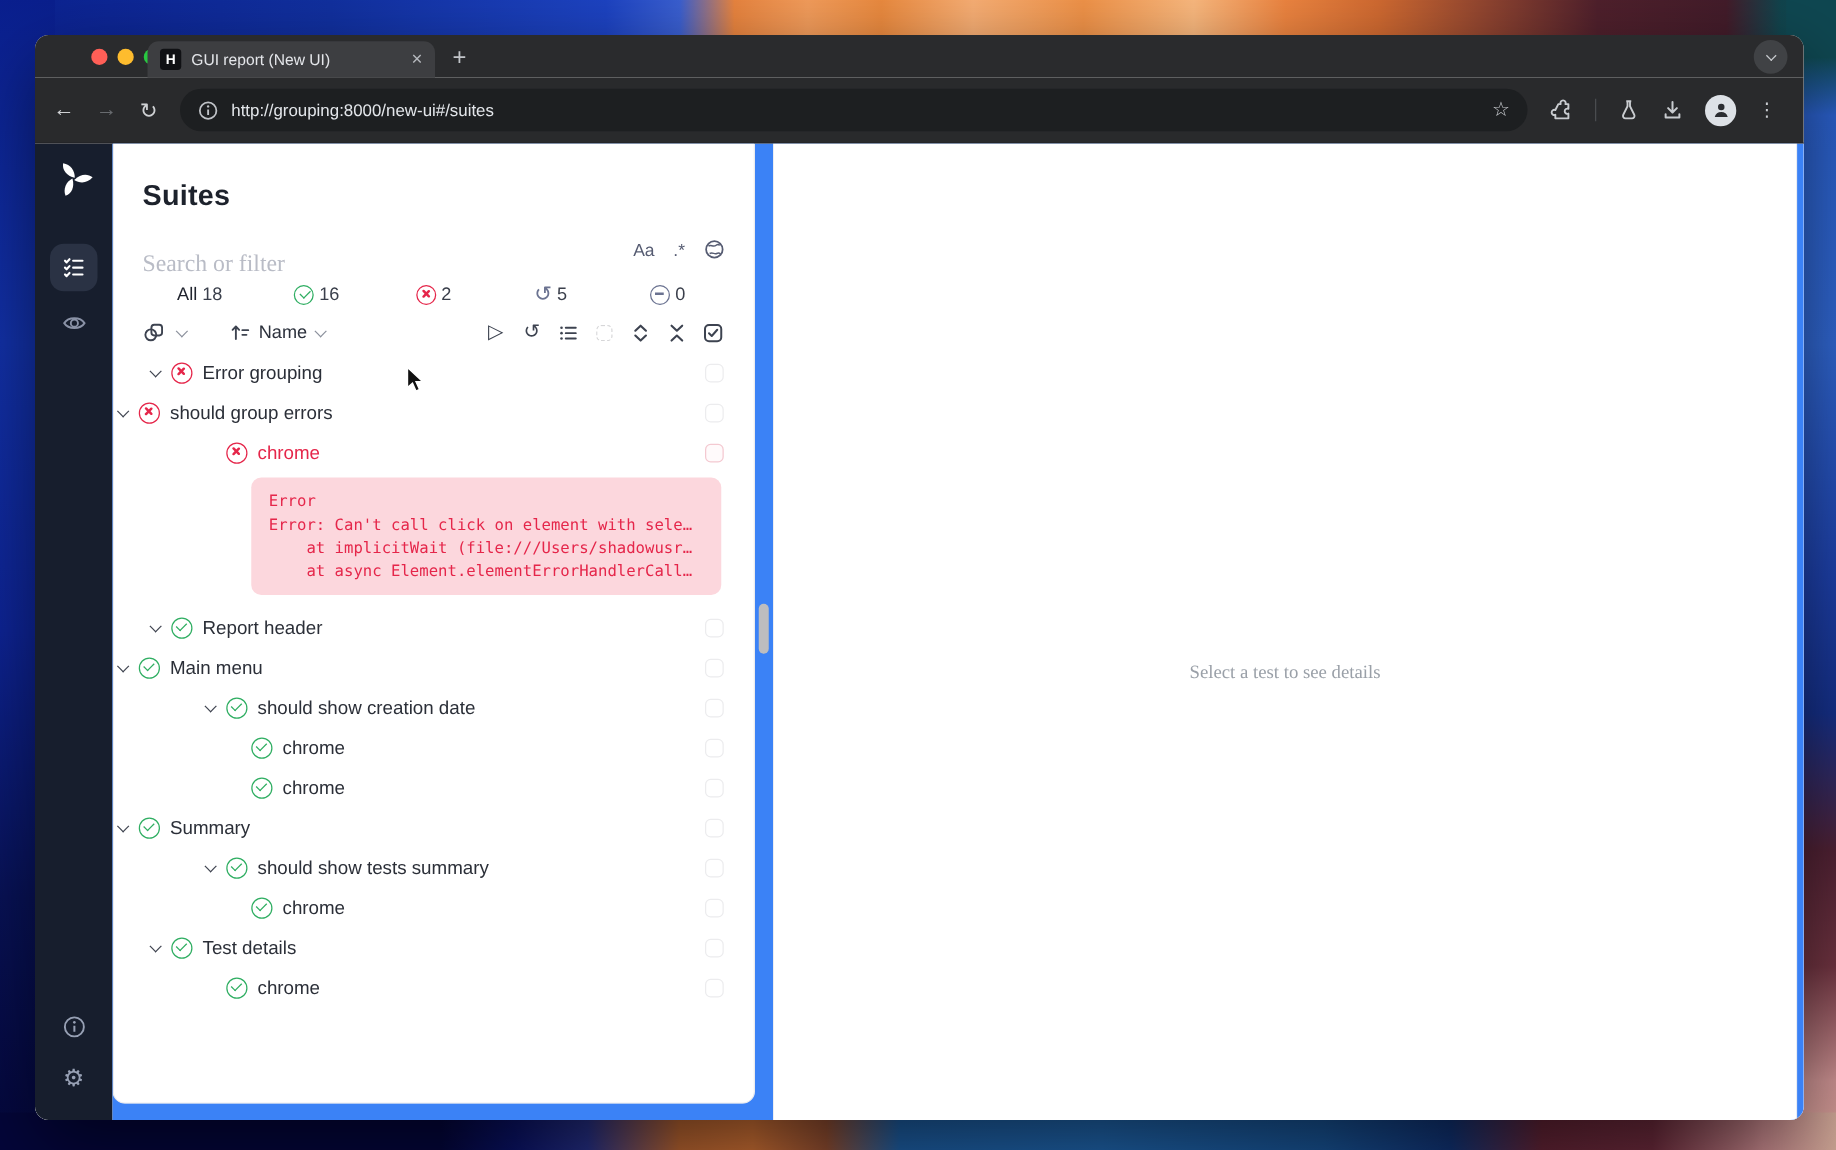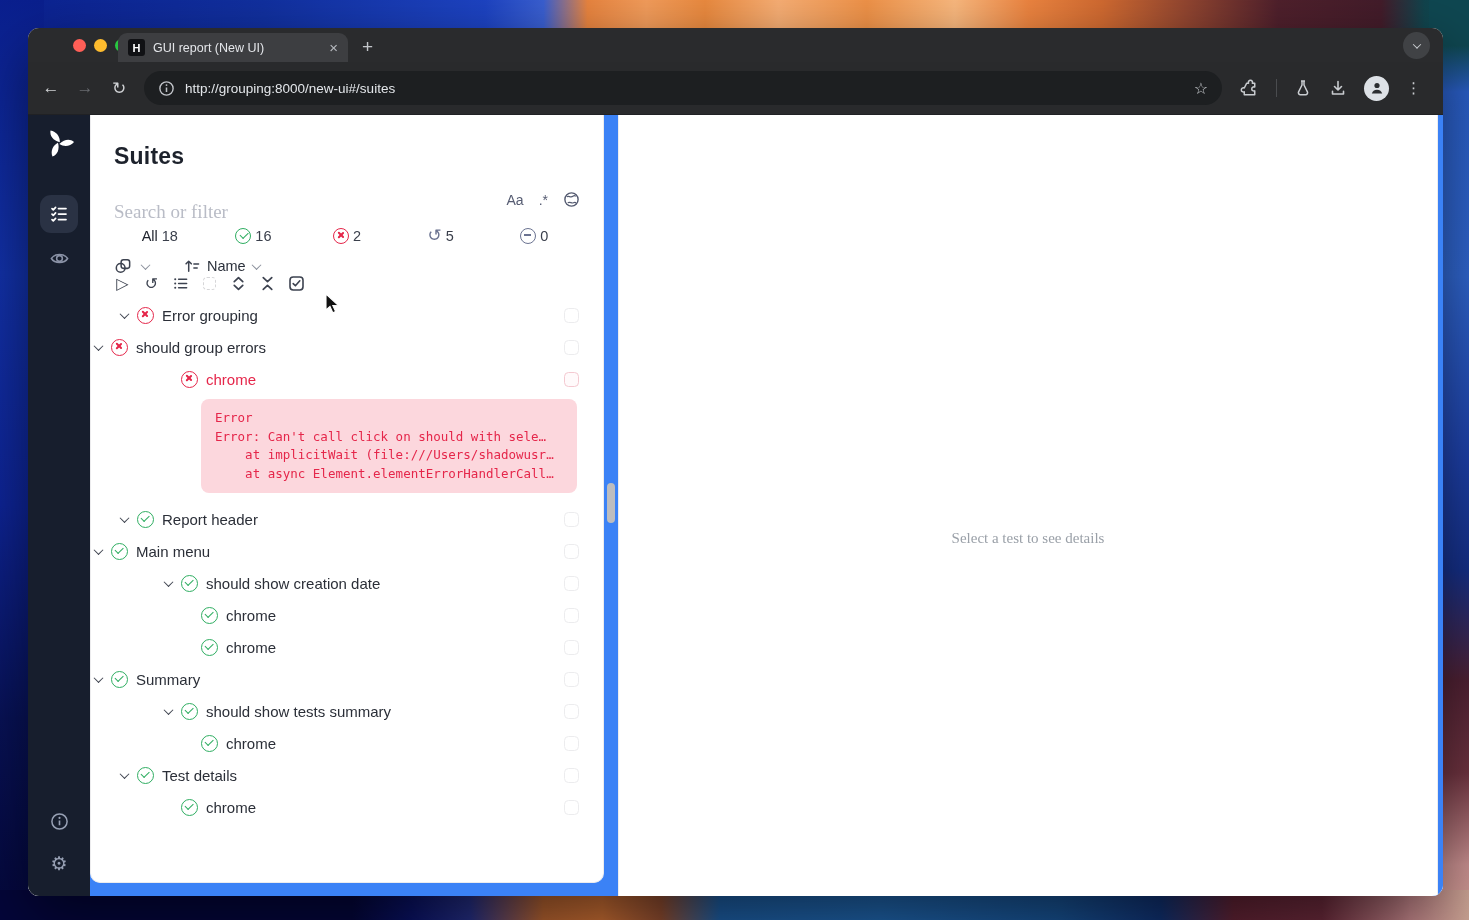--- a/index.html
+++ b/index.html
@@ -87,21 +87,21 @@
   .searchinput { border:none; outline:none; flex:1; font-size:19px; color:#333; font-family:Liberation Serif, serif;margin-top:25px; }
   .searchinput::placeholder { color:#b9bcc6; }
   .search-ops { display:flex; align-items:flex-end; gap:15px; color:#565c72; font-size:14px; }
 
   .statsrow { margin-top:15px; padding:0 22px; display:flex; }
   .stat { flex:1; display:flex; align-items:center; justify-content:center; gap:4px;
     font-size:14.5px; color:#2c313c; }
   .stat .cnt { color:#3a3f4b; }
   .stat.all { font-weight:normal; color:#20242e; }
 
-  .ctrlrow { margin-top:13px; padding:0 24px 0 23px; display:flex; align-items:flex-start; justify-content:space-between;flex-direction:column; }
+  .ctrlrow { margin-top:13px; padding:0 24px 0 23px; display:flex; align-items:center; justify-content:space-between; }
   .ctrl-left { display:flex; align-items:center; gap:9px; }
   .sortgrp { display:flex; align-items:center; gap:7px; margin-left:26px; font-size:14.5px; color:#2c313c; }
   .ctrl-right { display:flex; align-items:center; gap:12px; }
 
   .chv { display:inline-block; width:7px; height:7px; border-right:1.6px solid #8b909c;
     border-bottom:1.6px solid #8b909c; transform:rotate(45deg) translate(-1px,-1px); }
   .chv.dark { border-color:#3f4450; }
   .chv.lite { border-color:#c9ccd0; width:6px; height:6px; }
 
   
@@ -351,21 +351,21 @@
             <span class="chslot">
                 <span class="chv dark hidden"></span>
               </span>
             <span class="st fail"></span>
             <span class="lbl">chrome</span>
             <span class="cbx pink"></span>
           </div>
 
           <div class="errbox">
             <pre>Error</pre>
-            <pre>Error: Can't call click on should with sele…</pre>
+            <pre>Error: Can't call click on element with sele…</pre>
             <pre>    at implicitWait (file:///Users/shadowusr…</pre>
             <pre>    at async Element.elementErrorHandlerCall…</pre>
           </div>
 
           <div class="trow l0">
             <span class="chslot">
                 <span class="chv dark"></span>
               </span>
             <span class="st pass"></span>
             <span class="lbl">Report header</span>

